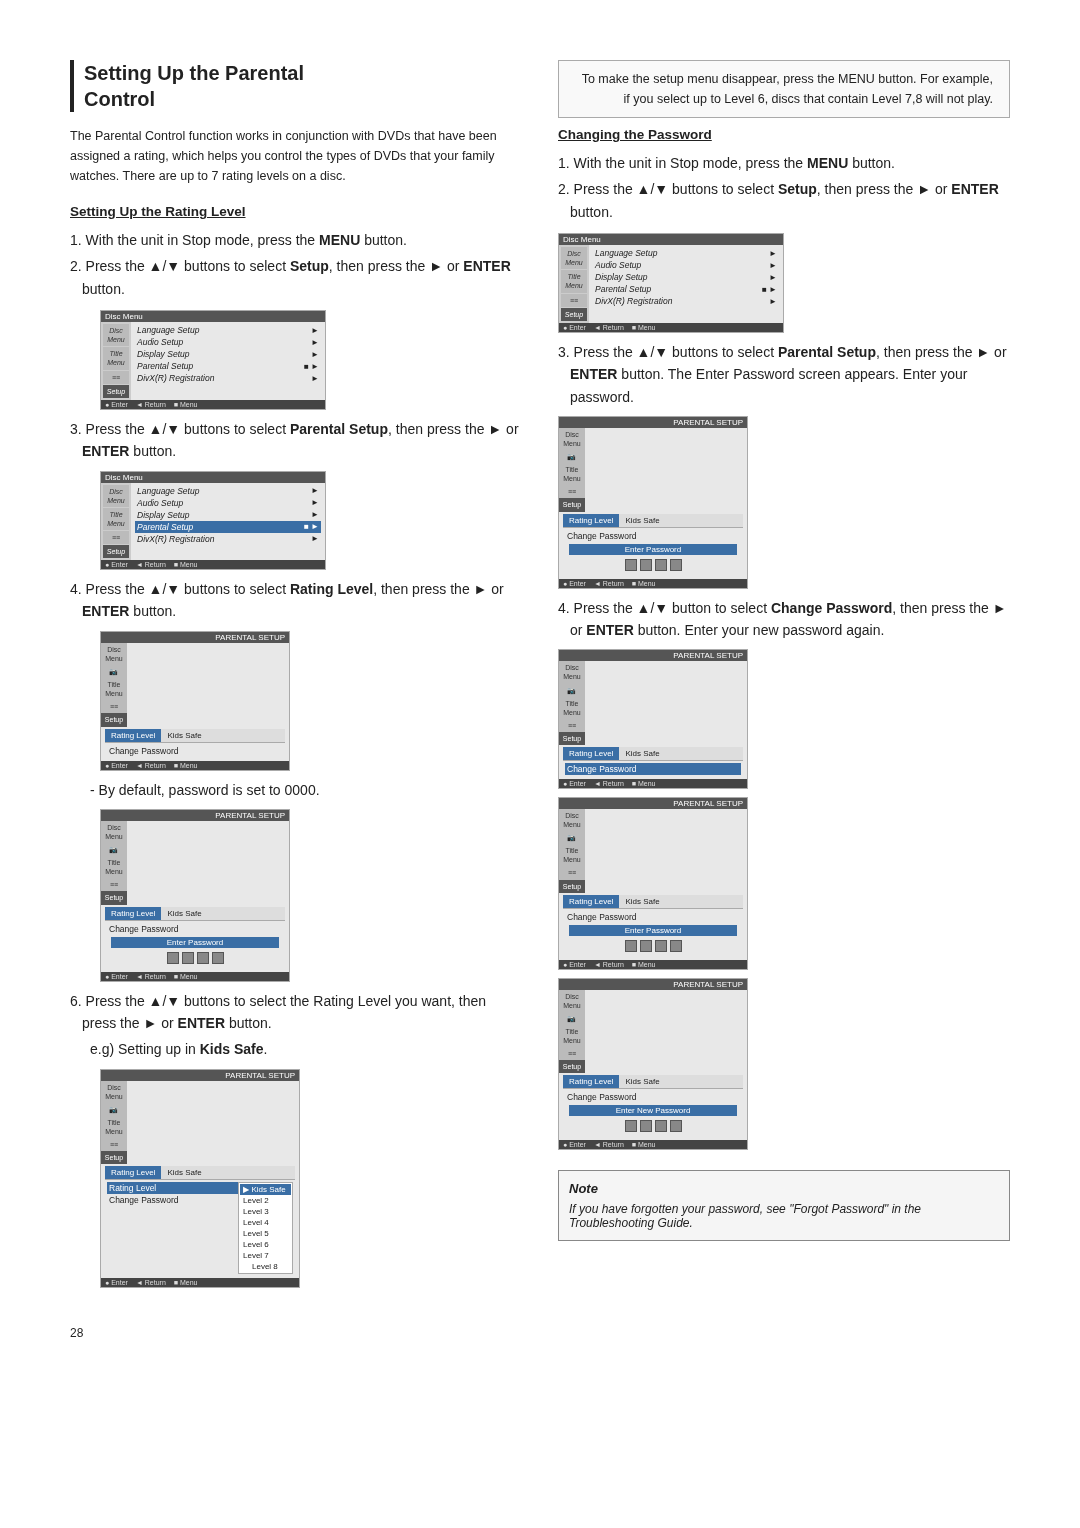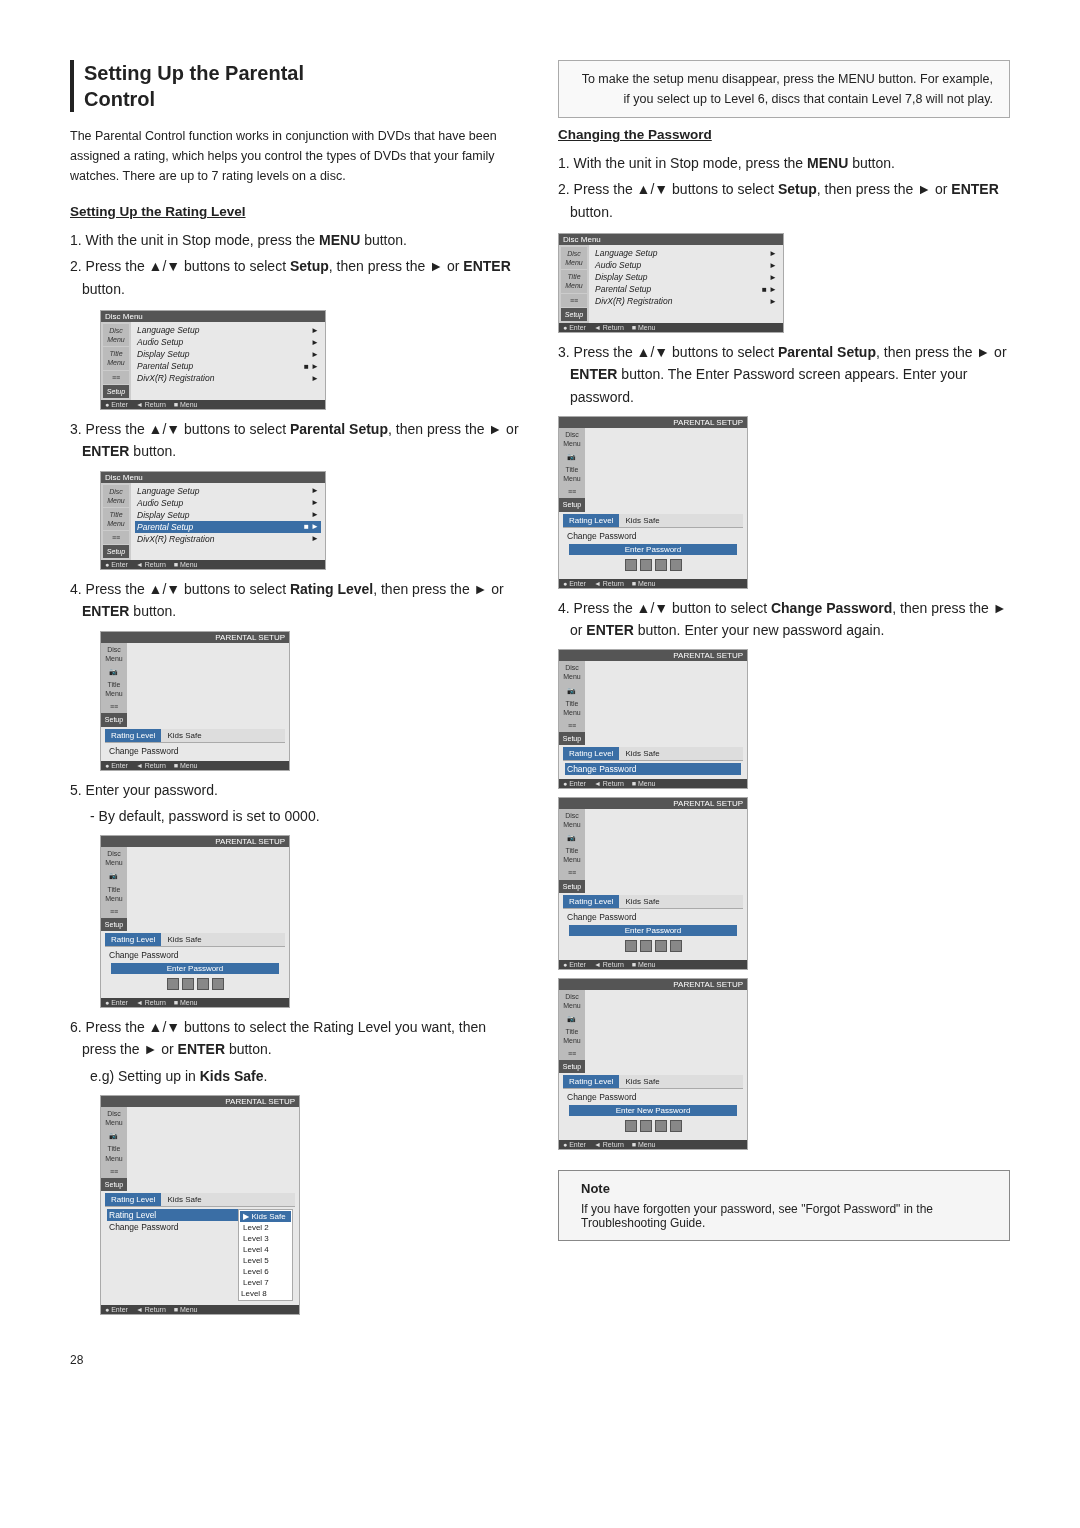--- a/index.html
+++ b/index.html
@@ -153,23 +153,24 @@
       text-align: center;
       background: #3a6ea5;
       color: #fff;
       padding: 1px 4px;
       margin: 2px 4px;
     }
 
     .note-box {
       border: 1px solid #888;
       background: #f5f5f5;
-      padding: 10px 22px;
+      padding: 10px 10px;
       margin-top: 16px;
       font-size: 12px;
+      font-style: italic;
     }
     .note-box .note-title {
       font-weight: bold;
       font-size: 13px;
       margin-bottom: 6px;
     }
 
     .right-intro {
       font-size: 12.5px;
       line-height: 1.6;
@@ -310,21 +311,20 @@
             </div>
           </div>
         </div>
         <div class="menu-footer">
           <span>● Enter</span>
             <span>◄ Return</span>
             <span>■ Menu</span>
         </div>
       </div>
 
-      <p class="step">5. Enter your password.</p>
       <p class="step" style="padding-left:20px; text-indent:0;">- By default, password is set to 0000.</p>
 
       <div class="parental-screenshot">
         <div class="parental-header">PARENTAL SETUP</div>
         <div class="menu-sidebar">
           <div class="sidebar-icons">
             <div class="sidebar-icon-item">Disc<br>Menu</div>
             <div class="sidebar-icon-item">📷</div>
             <div class="sidebar-icon-item">Title<br>Menu</div>
             <div class="sidebar-icon-item">≡≡</div>
@@ -378,21 +378,21 @@
                 <div style="padding:1px 2px;">Change Password</div>
               </div>
               <div style="background:#fff; border:1px solid #aaa; min-width:55px; font-size:8px; padding:1px;">
                 <div style="background:#3a6ea5; color:#fff; padding:1px 3px;">▶ Kids Safe</div>
                 <div style="padding:1px 3px;">Level 2</div>
                 <div style="padding:1px 3px;">Level 3</div>
                 <div style="padding:1px 3px;">Level 4</div>
                 <div style="padding:1px 3px;">Level 5</div>
                 <div style="padding:1px 3px;">Level 6</div>
                 <div style="padding:1px 3px;">Level 7</div>
-                <div style="padding:1px 1px;">Level 8</div>
+                <div style="padding:1px 12px;">Level 8</div>
               </div>
             </div>
           </div>
         </div>
         <div class="menu-footer">
           <span>● Enter</span>
             <span>◄ Return</span>
             <span>■ Menu</span>
         </div>
       </div>

